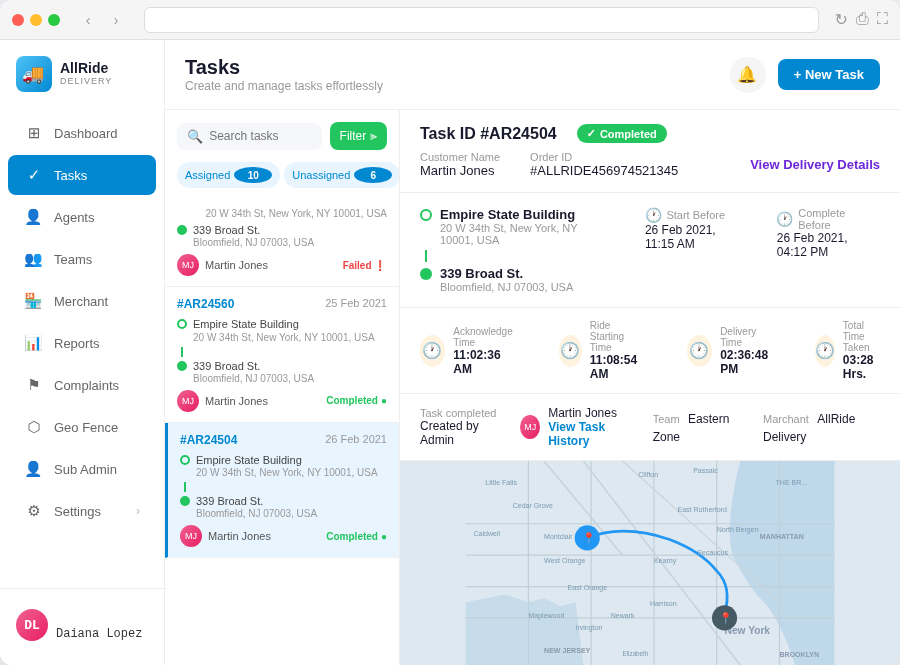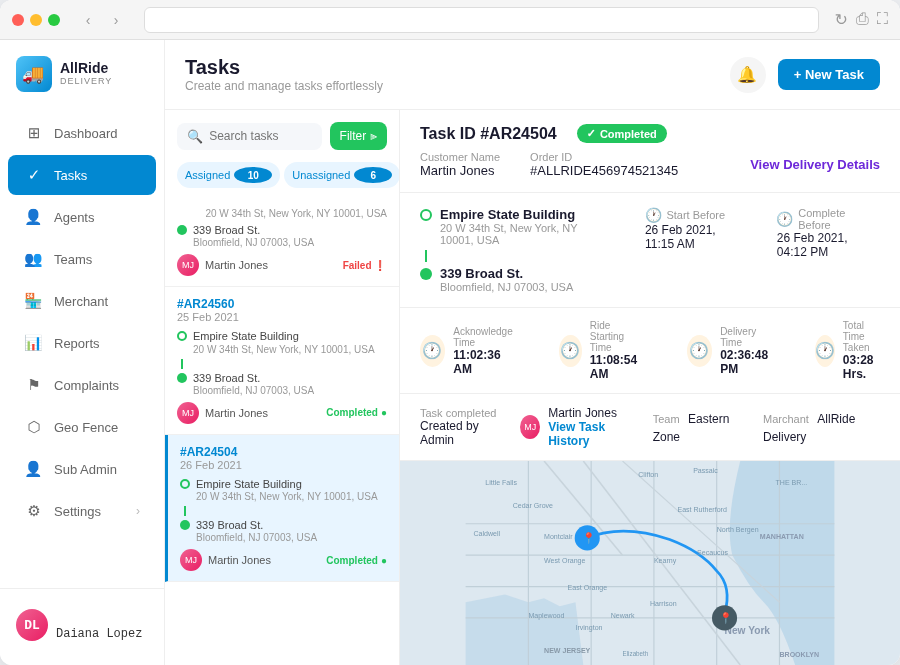--- a/index.html
+++ b/index.html
@@ -67,21 +67,21 @@
     .tab-badge { width: 38px; height: 16px; border-radius: 50%; font-size: 10px; display: flex; align-items: center; justify-content: center; font-weight: 700; }
     .tab-assigned { background: #e8f5ff; color: #0288d1; }
     .tab-assigned .tab-badge { background: #0288d1; color: white; }
     .tab-unassigned { background: #e8f5ff; color: #0288d1; }
     .tab-unassigned .tab-badge { background: #0288d1; color: white; }
     .tab-completed { background: #1a1a2e; color: white; }
 
     .task-list { overflow-y: auto; flex: 1; }
     .task-card { padding: 10px 12px; border-bottom: 1px solid #f0f0f0; cursor: pointer; }
     .task-card.selected { background: #e8f5ff; border-left: 3px solid #0288d1; }
-    .task-card-header { display: flex; justify-content: space-between; margin-bottom: 6px; flex-direction: column; }
+    .task-card-header { display: flex; justify-content: space-between; margin-bottom: 6px; }
     .task-id { color: #0288d1; font-size: 12px; font-weight: 600; }
     .task-date { color: #999; font-size: 11px; }
     .route-item { display: flex; align-items: flex-start; gap: 6px; margin-bottom: 4px; }
     .dot { width: 10px; height: 10px; border-radius: 50%; flex-shrink: 0; margin-top: 2px; }
     .dot-green { background: #22c55e; }
     .dot-outline { width: 10px; height: 10px; border-radius: 50%; border: 2px solid #22c55e; flex-shrink: 0; margin-top: 2px; }
     .route-text { font-size: 11px; color: #444; line-height: 1.3; }
     .route-text-small { font-size: 10px; color: #999; }
     .task-footer { display: flex; align-items: center; justify-content: space-between; margin-top: 6px; }
     .agent-info { display: flex; align-items: center; gap: 6px; }

